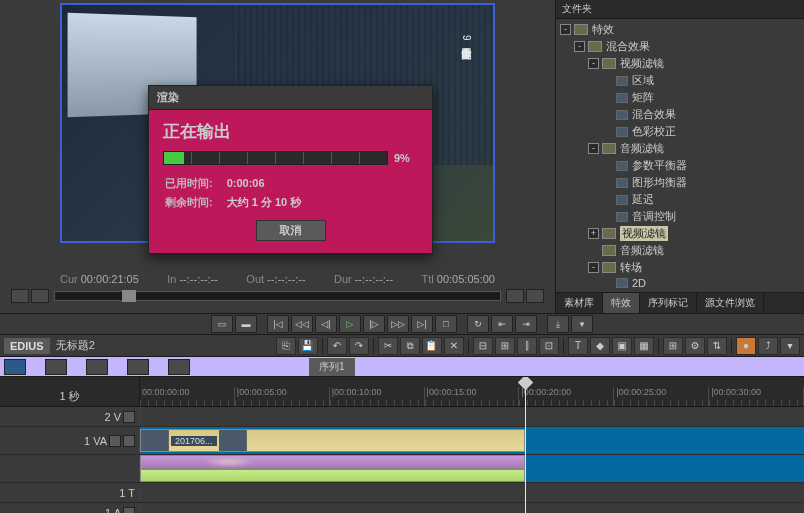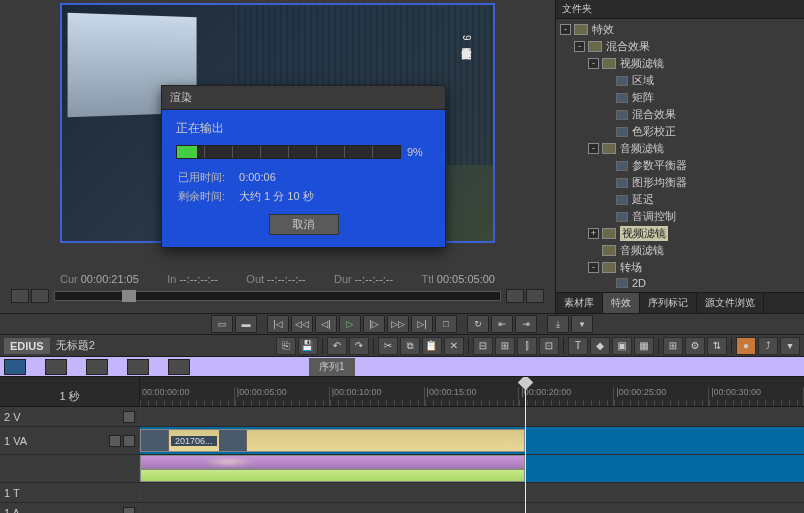--- a/index.html
+++ b/index.html
@@ -47,43 +47,43 @@
 .mode-bar { height: 20px; background: #c4b5fd; display: flex; align-items: center; padding: 0 4px; gap: 19px; border-bottom: 1px solid #1a1a1a; }
 .mode-btn { width: 22px; height: 16px; background: #4a4a4a; border: 1px solid #222; cursor: pointer; }
 .mode-btn.active { background: #2a5a8a; }
 .seq-tab { background: #5a5a5a; padding: 2px 10px; margin-left: 100px; font-size: 10px; }
 
 .timeline { display: flex; height: 156px; background: #3a3a3a; }
 .track-headers { width: 140px; background: #3a3a3a; border-right: 1px solid #1a1a1a; }
 .track-header { height: 20px; border-bottom: 1px solid #2a2a2a; display: flex; align-items: center; padding: 0 4px; font-size: 10px; position: relative; }
 .track-header.ruler { background: #2a2a2a; justify-content: center; }
 .track-header.tall { height: 28px; }
-.track-header .tname { flex: 1; }
+.track-header .tname { flex: 1; text-align: right; }
 .track-header .ticon { width: 12px; height: 12px; background: #5a5a5a; margin-left: 2px; border: 1px solid #222; }
 .track-header .stripe { position: absolute; right: -10px; top: 0; bottom: 0; width: 10px; background: repeating-linear-gradient(45deg, #3a3a3a 0px, #4a4a4a 3px, #3a3a3a 6px); }
 
 .track-content { flex: 1; position: relative; overflow: hidden; }
 .ruler { height: 20px; background: #2a2a2a; display: flex; border-bottom: 1px solid #1a1a1a; position: relative; }
 .ruler-cell { flex: 1; border-right: 1px solid #4a4a4a; font-size: 9px; color: #888; padding-left: 2px; position: relative; }
 .ruler-cell::after { content: ''; position: absolute; bottom: 0; left: 0; right: 0; height: 6px; background: repeating-linear-gradient(90deg, #4a4a4a 0px, #4a4a4a 1px, transparent 1px, transparent 8px); }
 .track-row { height: 20px; border-bottom: 1px solid #2a2a2a; position: relative; background: #3a3a3a; }
 .track-row.tall { height: 28px; background: #0369a1; }
 .clip-video { position: absolute; left: 0; width: 58%; top: 2px; bottom: 2px; background: linear-gradient(180deg, #d8c888 0%, #e8d898 100%); border: 1px solid #888; display: flex; align-items: center; }
 .clip-video .thumb { width: 28px; height: 100%; background: #4a5a6a; border-right: 1px solid #666; }
 .clip-video .clipname { font-size: 9px; color: #222; padding: 0 4px; background: #3a4a5a; color: #ddd; margin-left: 2px; }
 .clip-audio-top { position: absolute; left: 0; width: 58%; top: 0; height: 14px; background: linear-gradient(180deg, #c898d8 0%, #a878b8 100%); border: 1px solid #888; }
 .clip-audio-bot { position: absolute; left: 0; width: 58%; top: 14px; bottom: 0; background: linear-gradient(180deg, #c8e888 0%, #a8d868 100%); border: 1px solid #888; }
 .wave { position: absolute; left: 16%; top: 2px; bottom: 2px; width: 14%; background: radial-gradient(ellipse at center, rgba(255,255,200,0.7) 0%, transparent 70%); filter: blur(2px); }
 .playhead { position: absolute; left: 58%; top: 0; bottom: 0; width: 1px; background: #e8e8e8; z-index: 10; }
 .playhead-marker { position: absolute; left: 58%; top: 0; width: 11px; height: 11px; background: #ccc; transform: translateX(-5px) rotate(45deg); z-index: 11; }
 
-.render-dialog { position: absolute; left: 161px; top: 85px; width: 285px; background: #1d4ed8; border: 1px solid #222; box-shadow: 0 4px 12px rgba(0,0,0,0.6); z-index: 100; }
+.render-dialog { position: absolute; left: 148px; top: 85px; width: 285px; background: #be185d; border: 1px solid #222; box-shadow: 0 4px 12px rgba(0,0,0,0.6); z-index: 100; font-weight: bold; }
 .dlg-title { background: #3a3a3a; padding: 4px 8px; font-size: 11px; border-bottom: 1px solid #222; }
 .dlg-body { padding: 10px 14px; }
-.dlg-status { font-size: 12px; margin-bottom: 8px; }
+.dlg-status { font-size: 17px; margin-bottom: 8px; }
 .dlg-progress { display: flex; align-items: center; gap: 6px; margin-bottom: 8px; }
 .prog-track { flex: 1; height: 14px; background: #2a2a2a; border: 1px solid #222; position: relative; }
 .prog-track::after { content: ''; position: absolute; inset: 0; background: repeating-linear-gradient(90deg, transparent 0px, transparent 27px, #555 27px, #555 28px); }
 .prog-fill { height: 100%; background: #4c4; width: 9%; }
 .prog-pct { font-size: 11px; min-width: 24px; }
 .dlg-info { font-size: 10px; line-height: 1.5; }
 .dlg-info td:first-child { padding-right: 12px; color: #bbb; }
 .dlg-btn { display: block; width: 70px; margin: 8px auto 2px; padding: 2px 0; text-align: center; background: #5a5a5a; border: 1px solid #333; cursor: pointer; font-size: 11px; }
 </style>
 </head>

